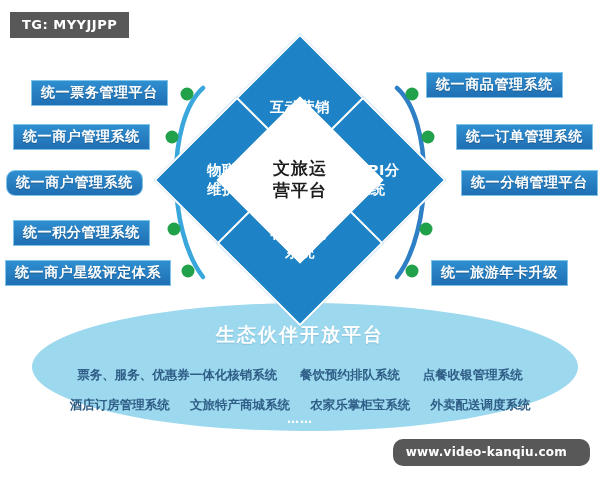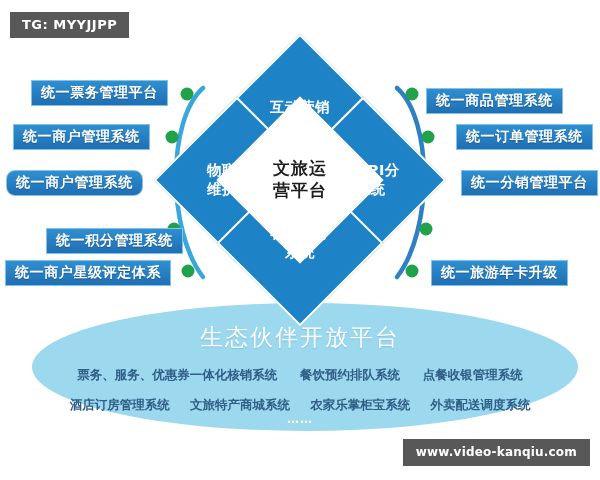--- a/index.html
+++ b/index.html
@@ -20,36 +20,37 @@
     padding:6px 12px 7px 12px;
     line-height:1;
     white-space:nowrap;
   }
 
   
   .watermark{
     position:absolute;right:10px;bottom:14px;
     background:#585858;color:#ffffff;
     font-size:12px;font-weight:bold;letter-spacing:.2px;
-    padding:7px 13px 8px 13px;
+    padding:7px 23px 8px 13px;
     line-height:1;
     white-space:nowrap;
+    border-radius:10px;
   }
 
   
   .eco-ellipse{
     position:absolute;
     left:32px;top:303px;width:546px;height:128px;
     background:#9cd8ee;
     border-radius:50%;
   }
   .eco-title{
     position:absolute;left:0;right:0;top:322px;
     text-align:center;
-    color:#ffffff;font-size:23px;font-weight:normal;
+    color:#ffffff;font-size:19px;font-weight:bold;
     letter-spacing:2px;
     text-shadow:0 1px 1px rgba(80,150,180,.35);
   }
   .eco-row{
     position:absolute;left:0;right:0;
     text-align:center;
     color:#2f5e86;font-size:12.5px;font-weight:bold;
     white-space:nowrap;
   }
   .eco-row span{display:inline-block;margin-top:8px;}
@@ -187,24 +188,24 @@
           <i>文旅运</i>
           <i>营平台</i>
         </div>
       </div>
     </div>
   </div>
 
   <div class="chip" style="left:31px;top:80px;">统一票务管理平台</div>
   <div class="chip" style="left:13px;top:124px;">统一商户管理系统</div>
   <div class="chip" style="left:6px;top:170px;border-radius:9px;">统一商户管理系统</div>
-  <div class="chip" style="left:13px;top:228px;margin-left:33px;">统一积分管理系统</div>
+  <div class="chip" style="left:13px;top:220px;">统一积分管理系统</div>
   <div class="chip" style="left:5px;top:260px;">统一商户星级评定体系</div>
 
-  <div class="chip right" style="left:426px;top:88px;text-align:center;">统一商品管理系统</div>
+  <div class="chip right" style="left:426px;top:72px;text-align:center;">统一商品管理系统</div>
   <div class="chip right" style="left:456px;top:124px;">统一订单管理系统</div>
   <div class="chip right" style="left:461px;top:170px;">统一分销管理平台</div>
   <div class="chip right" style="left:431px;top:260px;">统一旅游年卡升级</div>
 
   <div class="eco-title">生态伙伴开放平台</div>
 
   <div class="eco-row eco-row-1">
     <span>票务、服务、优惠券一体化核销系统</span>
     <span class="gap"></span>
     <span>餐饮预约排队系统</span>

